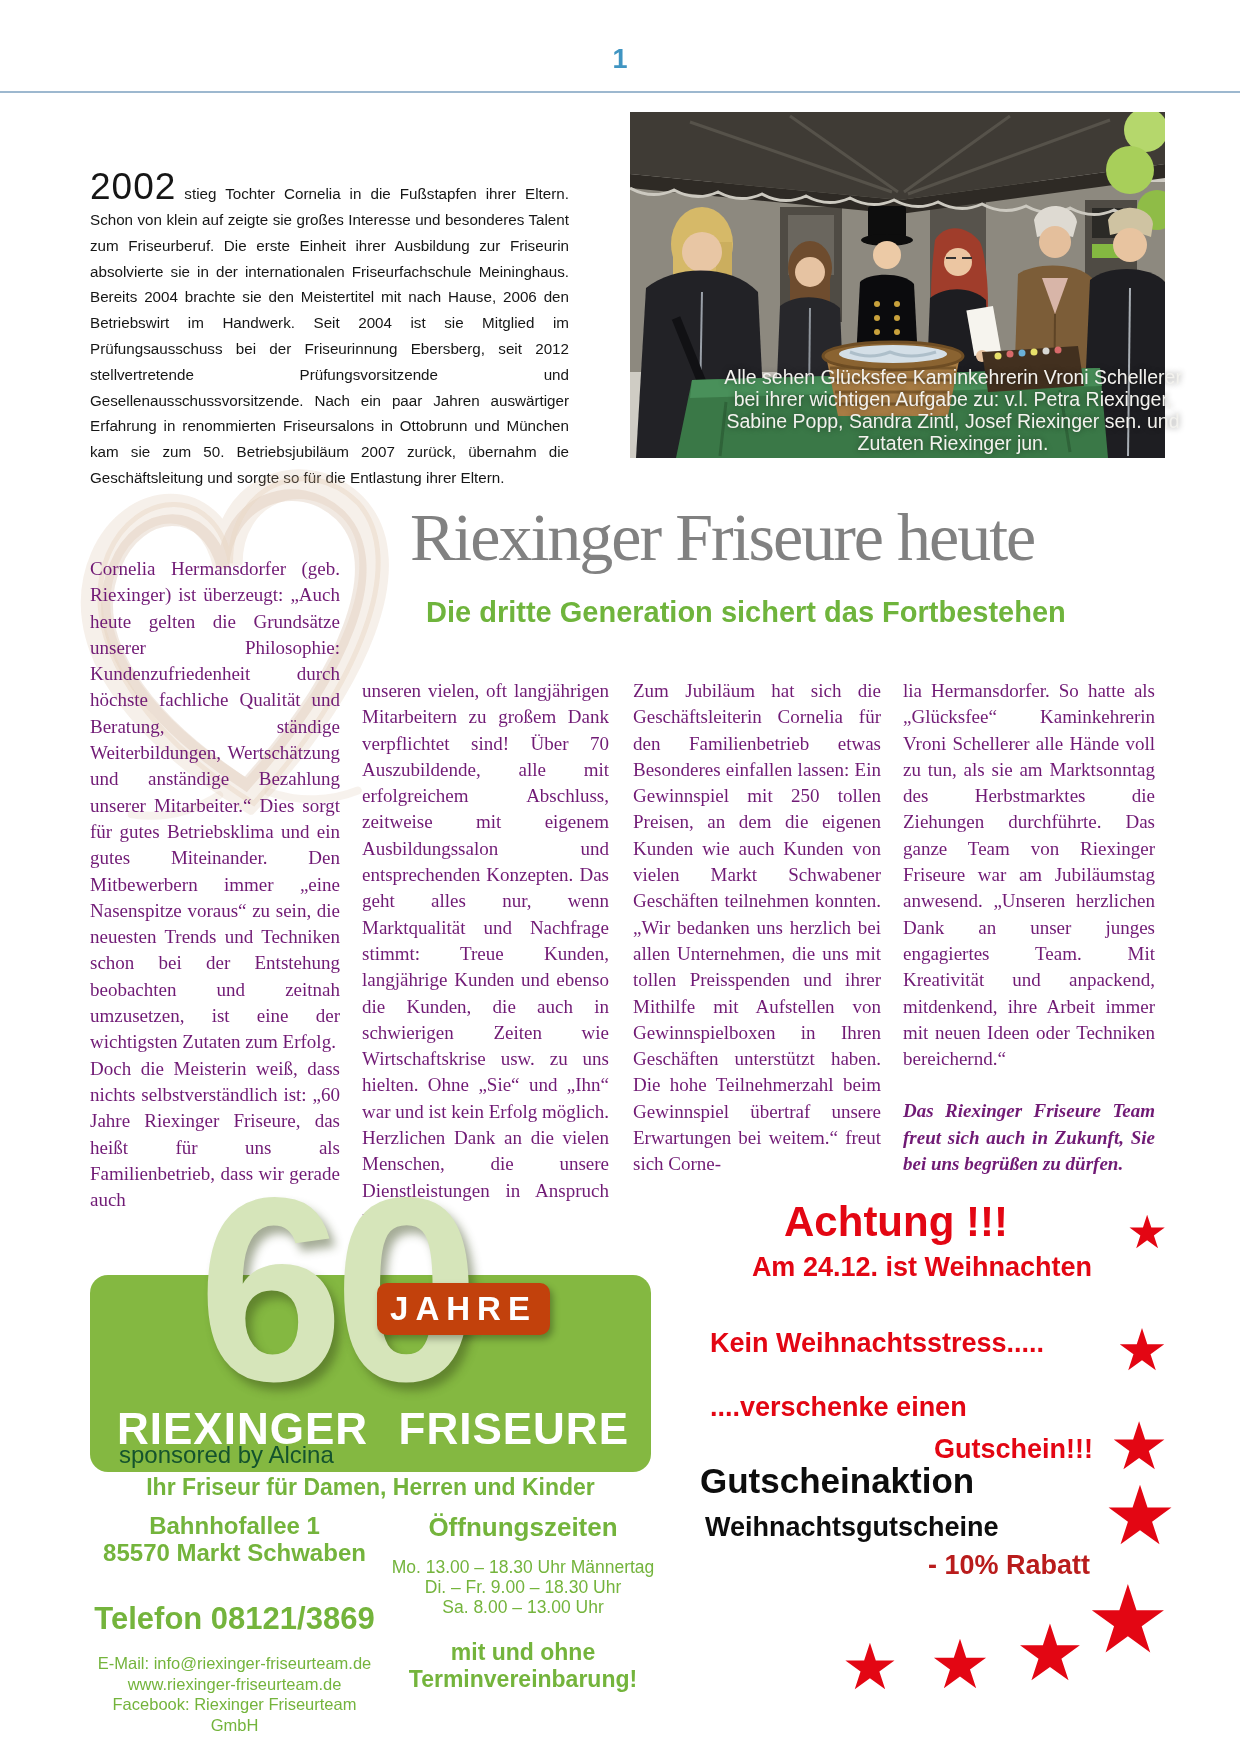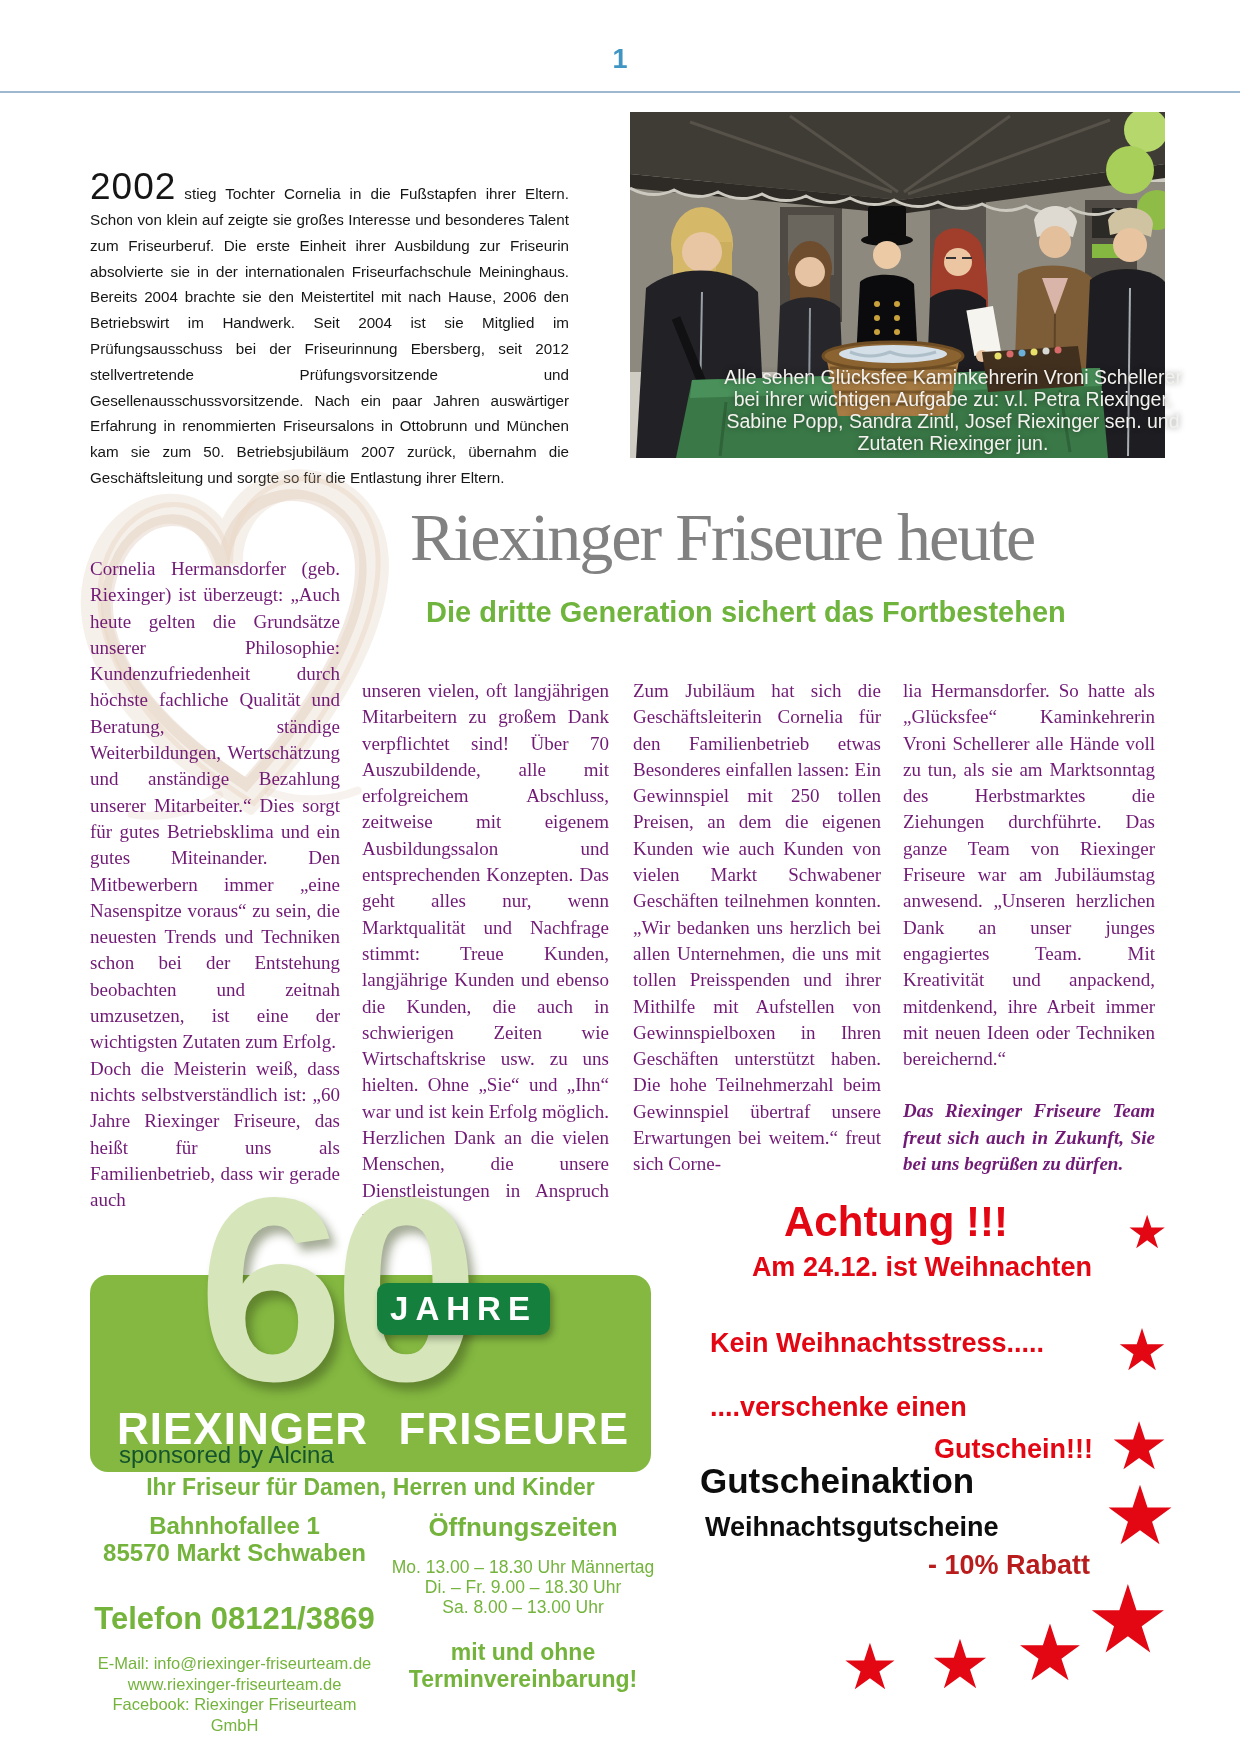--- a/index.html
+++ b/index.html
@@ -43,21 +43,21 @@
   .col-4{left:903px;top:678px;width:252px;}
   .closing{margin-top:26px !important;font-weight:bold;font-style:italic;}
 
   
   .logo-box{position:absolute;left:90px;top:1275px;width:561px;height:197px;
             background:#84b841;border-radius:18px;z-index:1;}
   .logo-60{position:absolute;left:198px;top:1159px;font-size:262px;line-height:1;
            font-weight:bold;letter-spacing:-10px;color:#d6e5ba;z-index:2;
            text-shadow:6px 8px 10px rgba(55,70,25,.45);}
   .jahre-pill{position:absolute;left:377px;top:1283px;width:173px;height:52px;
-              background:#15803d;border-radius:10px;box-shadow:3px 4px 7px rgba(0,0,0,.3);
+              background:#c2410c;border-radius:10px;box-shadow:3px 4px 7px rgba(0,0,0,.3);
               color:#fff;font-weight:bold;font-size:33px;letter-spacing:7px;
               display:flex;align-items:center;justify-content:center;z-index:3;}
   .logo-name{position:absolute;left:117px;top:1404px;width:512px;display:flex;
              justify-content:space-between;color:#fff;font-weight:bold;font-size:44px;
              letter-spacing:1px;z-index:3;}
   .sponsored{position:absolute;left:119px;top:1441px;color:#14532d;font-size:24px;z-index:3;}
   .tagline{position:absolute;left:90px;top:1474px;width:561px;text-align:center;
            color:#74b43c;font-weight:bold;font-size:23px;}
 
   

